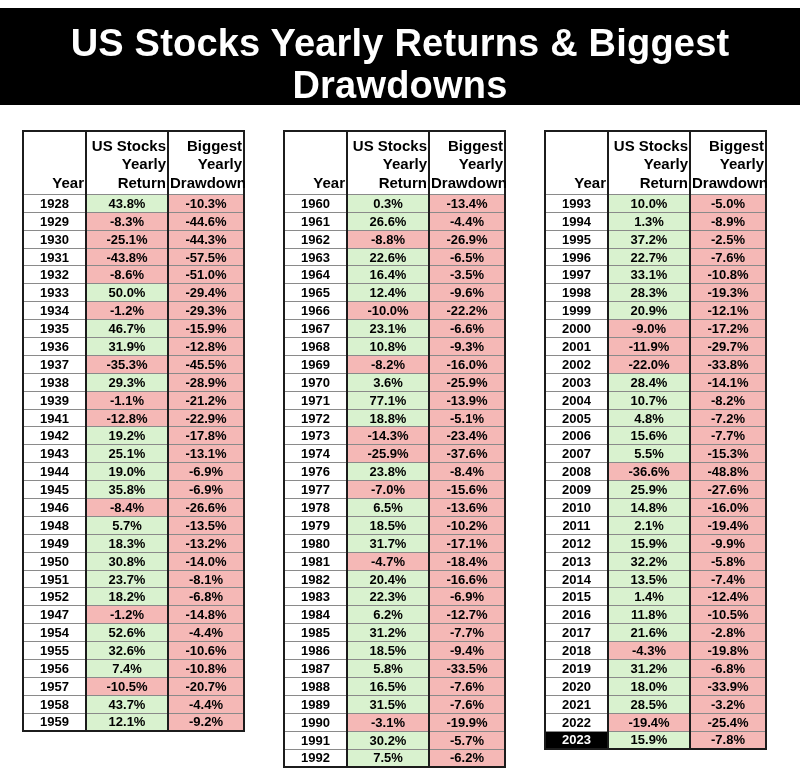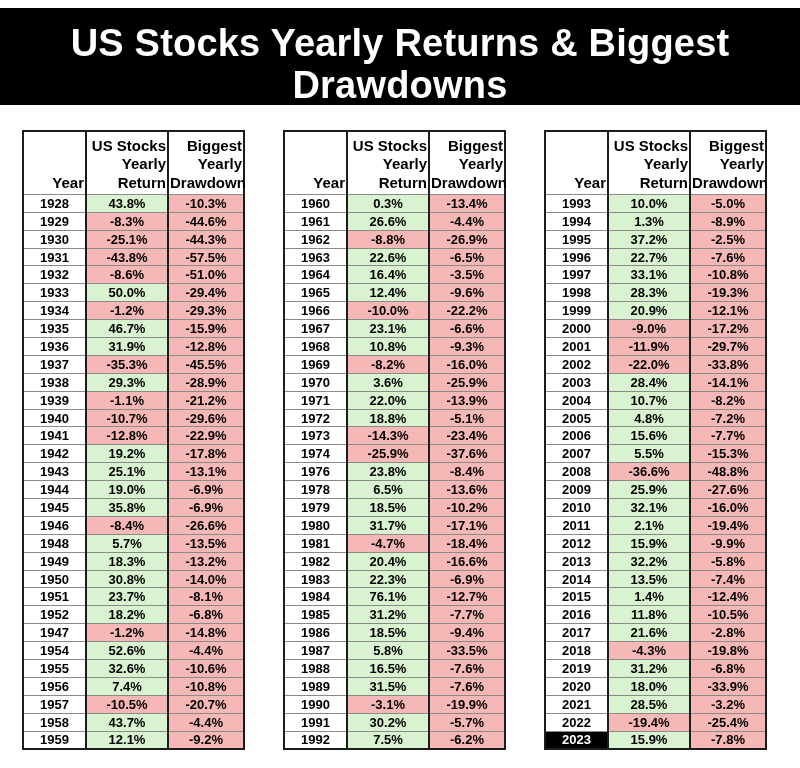--- a/index.html
+++ b/index.html
@@ -162,25 +162,20 @@
           <td class="year-cell">1938</td>
           <td class="pos">29.3%</td>
           <td class="neg">-28.9%</td>
         </tr>
         <tr>
           <td class="year-cell">1939</td>
           <td class="neg">-1.1%</td>
           <td class="neg">-21.2%</td>
         </tr>
         <tr>
-          <td class="year-cell">1940</td>
-          <td class="neg">-10.7%</td>
-          <td class="neg">-29.6%</td>
-        </tr>
-        <tr>
           <td class="year-cell">1941</td>
           <td class="neg">-12.8%</td>
           <td class="neg">-22.9%</td>
         </tr>
         <tr>
           <td class="year-cell">1942</td>
           <td class="pos">19.2%</td>
           <td class="neg">-17.8%</td>
         </tr>
         <tr>
@@ -329,21 +324,21 @@
           <td class="neg">-8.2%</td>
           <td class="neg">-16.0%</td>
         </tr>
         <tr>
           <td class="year-cell">1970</td>
           <td class="pos">3.6%</td>
           <td class="neg">-25.9%</td>
         </tr>
         <tr>
           <td class="year-cell">1971</td>
-          <td class="pos">22.0%</td>
+          <td class="pos">77.1%</td>
           <td class="neg">-13.9%</td>
         </tr>
         <tr>
           <td class="year-cell">1972</td>
           <td class="pos">18.8%</td>
           <td class="neg">-5.1%</td>
         </tr>
         <tr>
           <td class="year-cell">1973</td>
           <td class="neg">-14.3%</td>
@@ -353,20 +348,25 @@
           <td class="year-cell">1974</td>
           <td class="neg">-25.9%</td>
           <td class="neg">-37.6%</td>
         </tr>
         <tr>
           <td class="year-cell">1976</td>
           <td class="pos">23.8%</td>
           <td class="neg">-8.4%</td>
         </tr>
         <tr>
+          <td class="year-cell">1977</td>
+          <td class="neg">-7.0%</td>
+          <td class="neg">-15.6%</td>
+        </tr>
+        <tr>
           <td class="year-cell">1978</td>
           <td class="pos">6.5%</td>
           <td class="neg">-13.6%</td>
         </tr>
         <tr>
           <td class="year-cell">1979</td>
           <td class="pos">18.5%</td>
           <td class="neg">-10.2%</td>
         </tr>
         <tr>
@@ -384,21 +384,21 @@
           <td class="pos">20.4%</td>
           <td class="neg">-16.6%</td>
         </tr>
         <tr>
           <td class="year-cell">1983</td>
           <td class="pos">22.3%</td>
           <td class="neg">-6.9%</td>
         </tr>
         <tr>
           <td class="year-cell">1984</td>
-          <td class="pos">76.1%</td>
+          <td class="pos">6.2%</td>
           <td class="neg">-12.7%</td>
         </tr>
         <tr>
           <td class="year-cell">1985</td>
           <td class="pos">31.2%</td>
           <td class="neg">-7.7%</td>
         </tr>
         <tr>
           <td class="year-cell">1986</td>
           <td class="pos">18.5%</td>
@@ -530,21 +530,21 @@
           <td class="neg">-36.6%</td>
           <td class="neg">-48.8%</td>
         </tr>
         <tr>
           <td class="year-cell">2009</td>
           <td class="pos">25.9%</td>
           <td class="neg">-27.6%</td>
         </tr>
         <tr>
           <td class="year-cell">2010</td>
-          <td class="pos">32.1%</td>
+          <td class="pos">14.8%</td>
           <td class="neg">-16.0%</td>
         </tr>
         <tr>
           <td class="year-cell">2011</td>
           <td class="pos">2.1%</td>
           <td class="neg">-19.4%</td>
         </tr>
         <tr>
           <td class="year-cell">2012</td>
           <td class="pos">15.9%</td>

